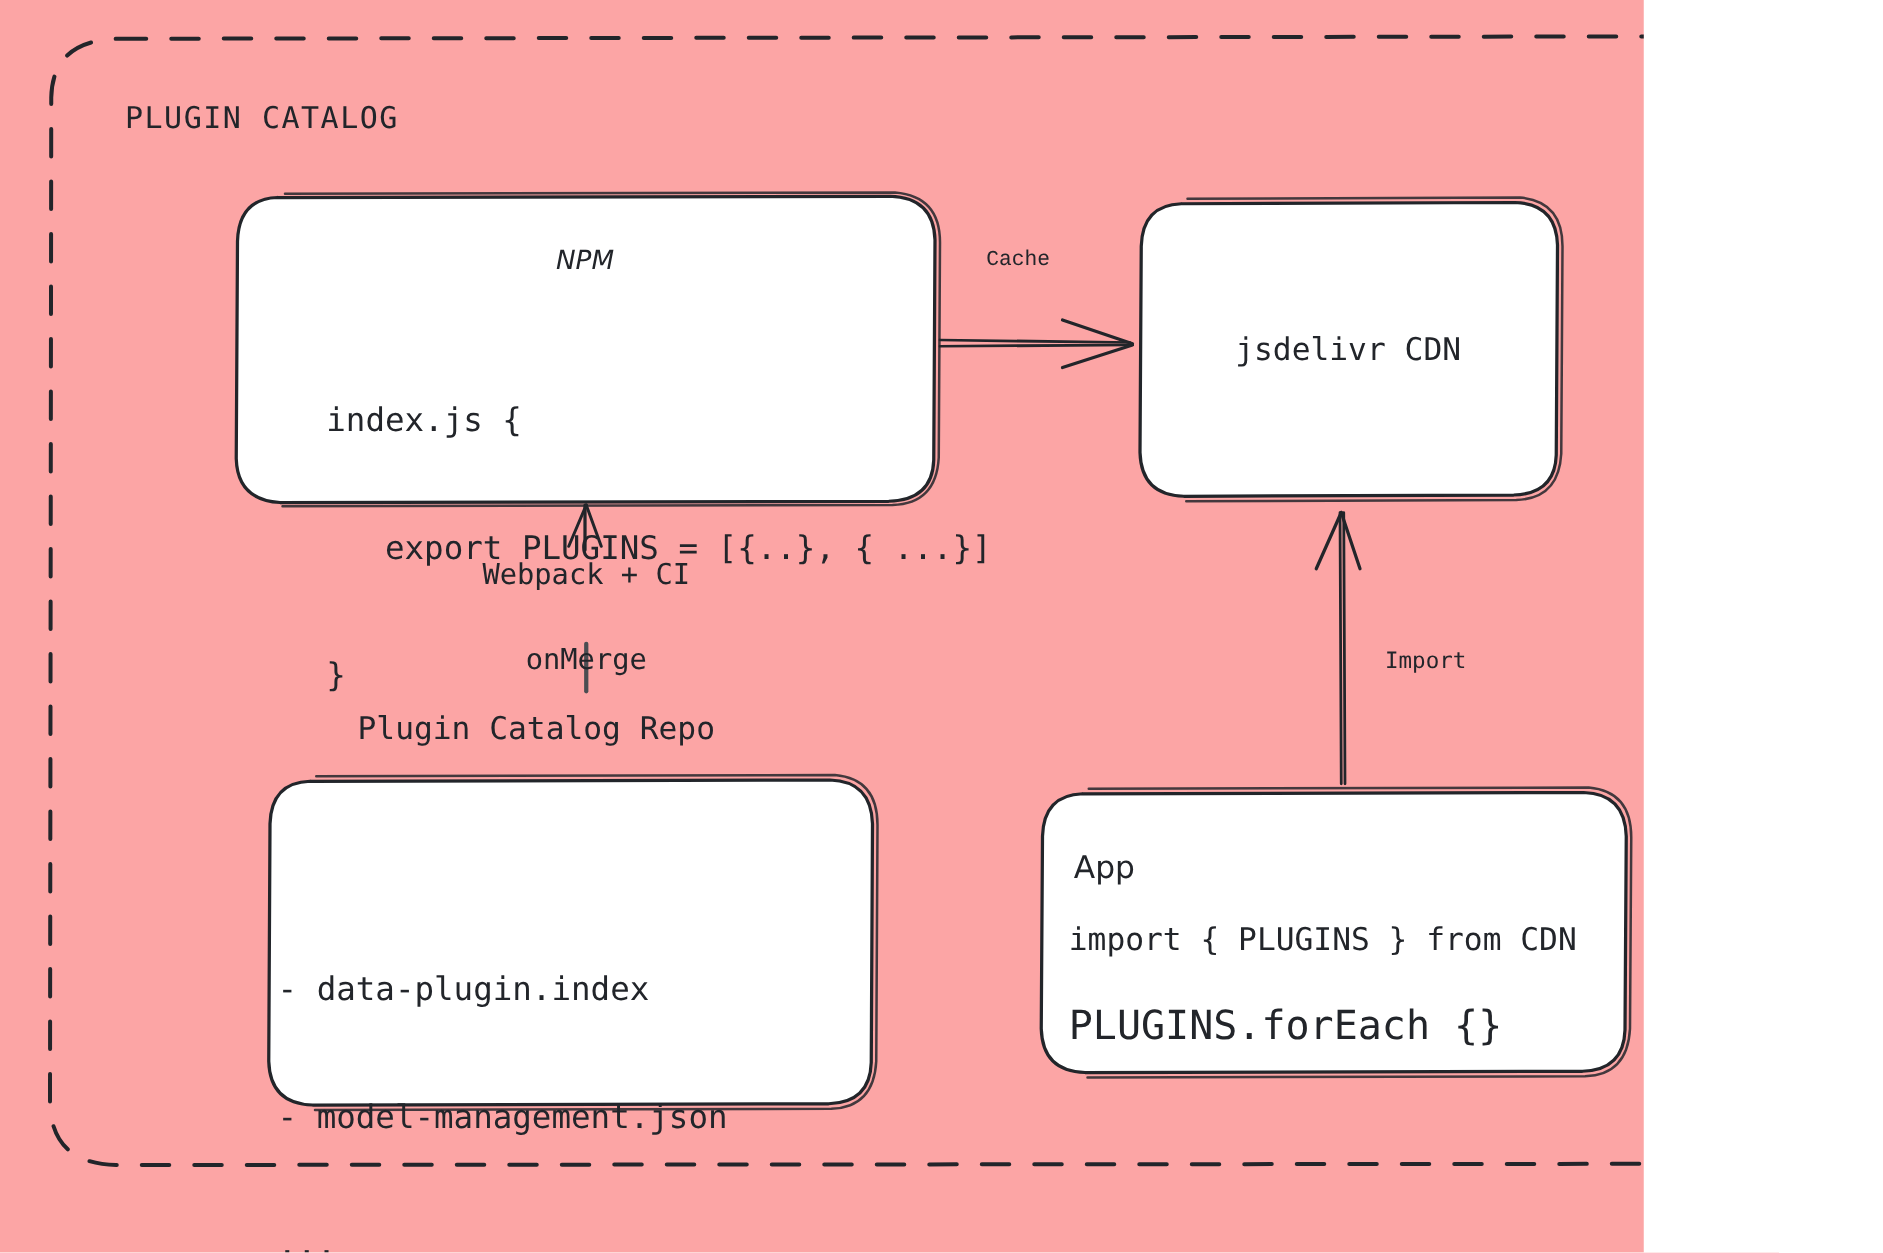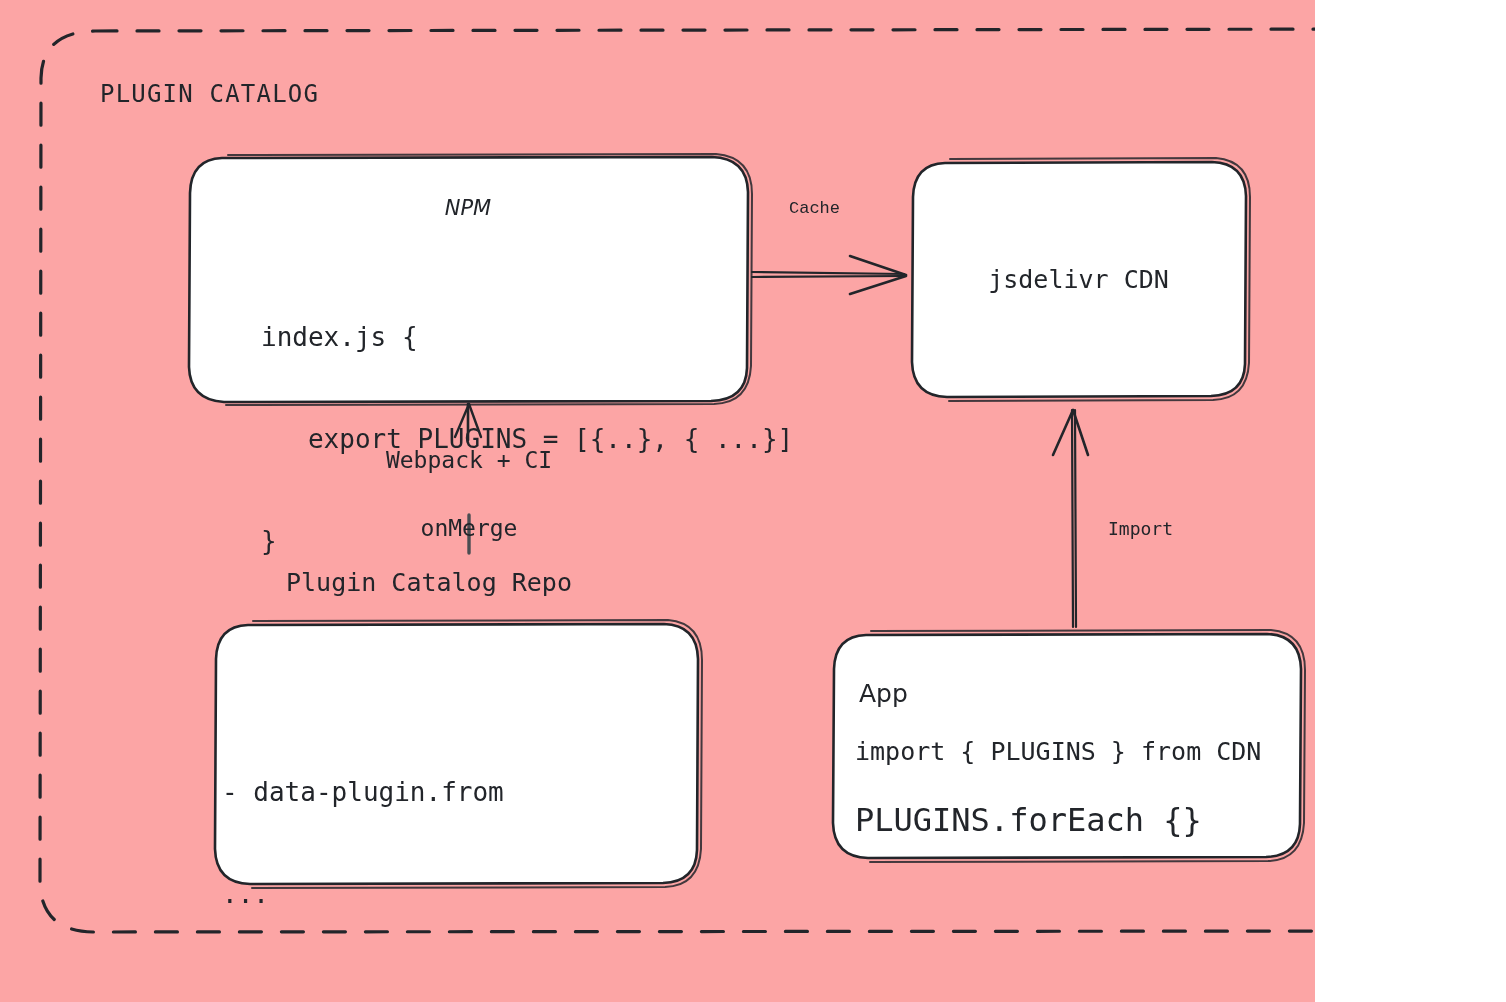--- a/index.html
+++ b/index.html
@@ -198,21 +198,22 @@
   <div class="txt mono" id="cdn-title">jsdelivr CDN</div>
 
   <div class="txt" id="cache-label">Cache</div>
 
   <div class="txt mono" id="webpack-l1">Webpack + CI</div>
   <div class="txt mono" id="webpack-l2">onMerge</div>
 
   <div class="txt mono" id="repo-title">Plugin Catalog Repo</div>
 
   <div class="txt mono" id="repo-code">
-    <div>- data-plugin.from</div>
+    <div>- data-plugin.index</div>
+    <div>- model-management.json</div>
     <div>...</div>
   </div>
 
   <div class="txt mono" id="import-label">Import</div>
 
   <div class="txt" id="app-title">App</div>
   <div class="txt mono" id="app-line1">import { PLUGINS } from CDN</div>
   <div class="txt mono" id="app-line2">PLUGINS.forEach {}</div>
 
 </div>

